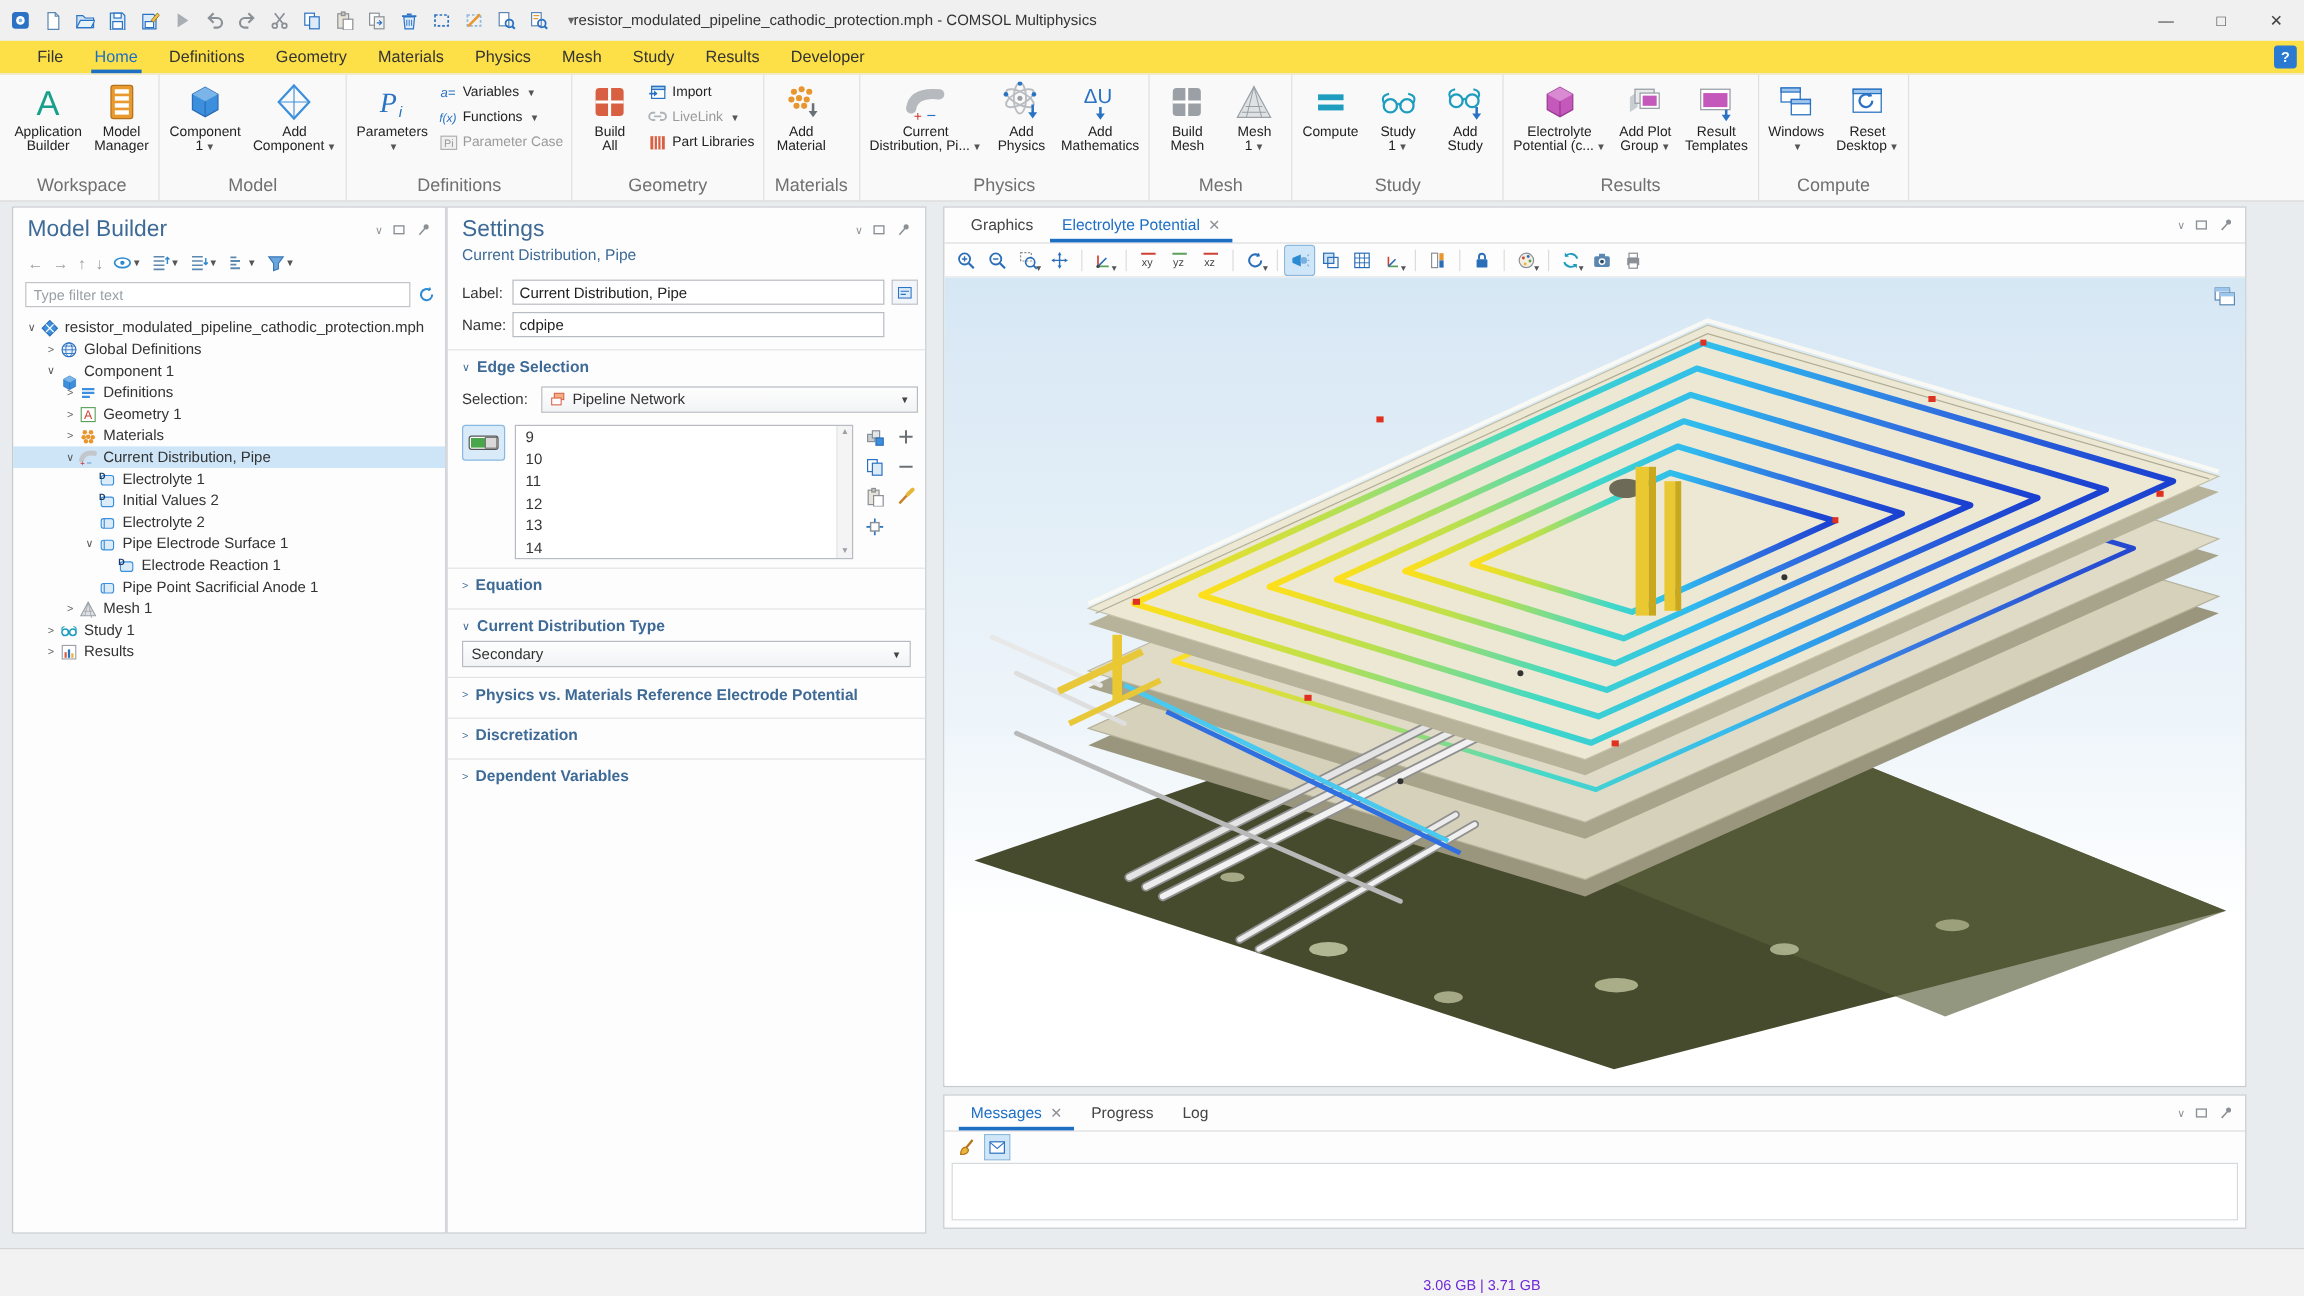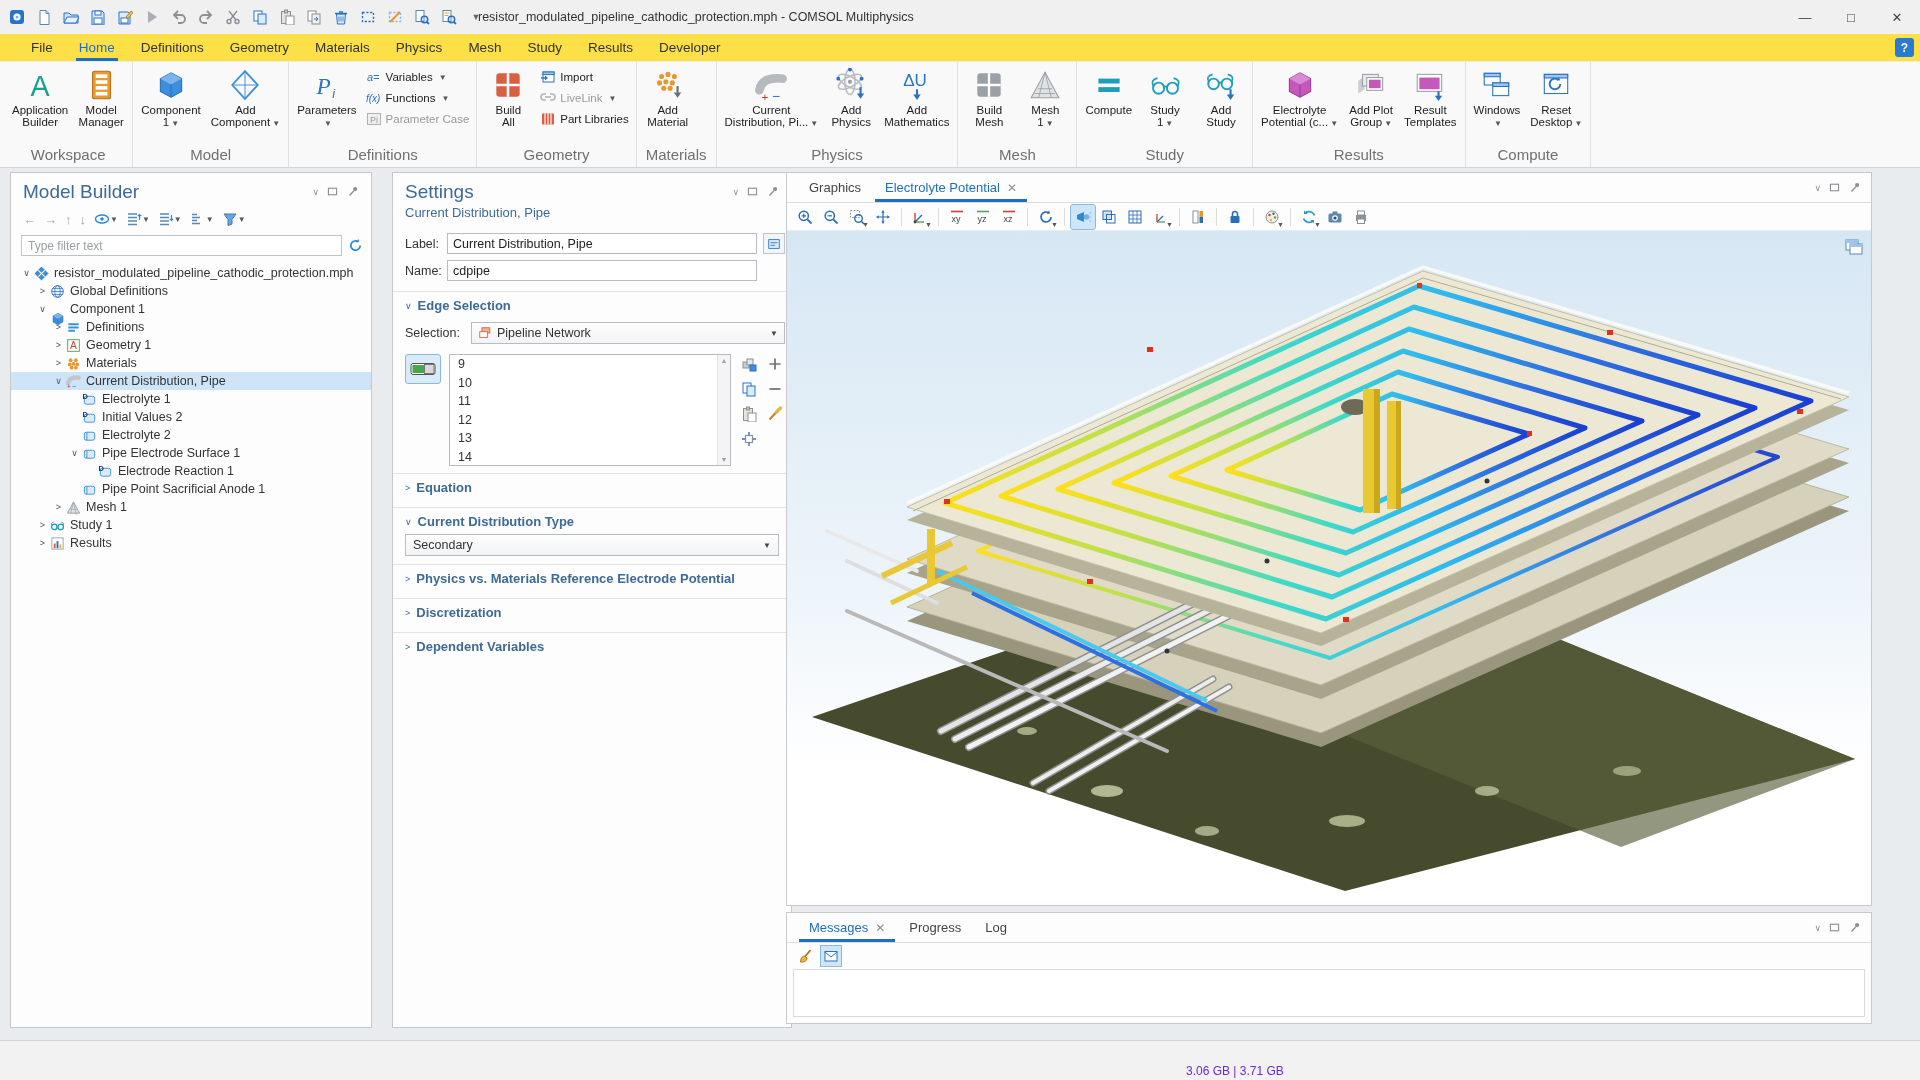--- a/index.html
+++ b/index.html
@@ -49,21 +49,21 @@
   .filter-row { display:flex; align-items:center; gap:6px; padding:2px 8px 6px 10px; }
   .filter-row input { flex:1; height:21px; border:1px solid #c0c4c8; font-size:12px; padding:0 6px;
     font-family:"Liberation Sans",sans-serif; color:#333; background:#fff; }
   .filter-row input::placeholder { color:#9aa0a6; }
   .tree { padding-top:2px; }
   .trow { display:flex; align-items:center; height:18px; font-size:12.5px; white-space:nowrap; cursor:default; }
   .trow.sel { background:#cde5f7; }
   .texp { width:15px; text-align:center; font-size:9px; color:#555; flex:none; }
   .ticon { width:16px; height:15px; flex:none; margin-right:4px; display:inline-flex; }
   
-  #st { left:392px; top:4px; width:400px; height:856px; }
+  #st { left:372px; top:4px; width:400px; height:856px; }
   #st .phead { padding:8px 10px 0 12px; }
   .st-sub { font-size:13px; color:#3e6a96; padding:2px 12px 10px; }
   .frow { display:flex; align-items:center; padding:3px 6px 3px 12px; }
   .frow label { width:42px; font-size:12.5px; }
   .frow .tinput { flex:1; height:21px; border:1px solid #b8bcc2; background:#fff; font-size:12.5px;
     padding:0 5px; font-family:"Liberation Sans",sans-serif; color:#222; }
   .frow .fbtn { width:22px; height:21px; border:1px solid #c0c4c8; background:#f2f6fa; margin-left:6px;
     display:flex; align-items:center; justify-content:center; }
   .sect { border-top:1px solid #e3e3e3; margin-top:7px; }
   .sect-head { display:flex; align-items:center; gap:6px; padding:6px 12px 5px; font-size:13px;

